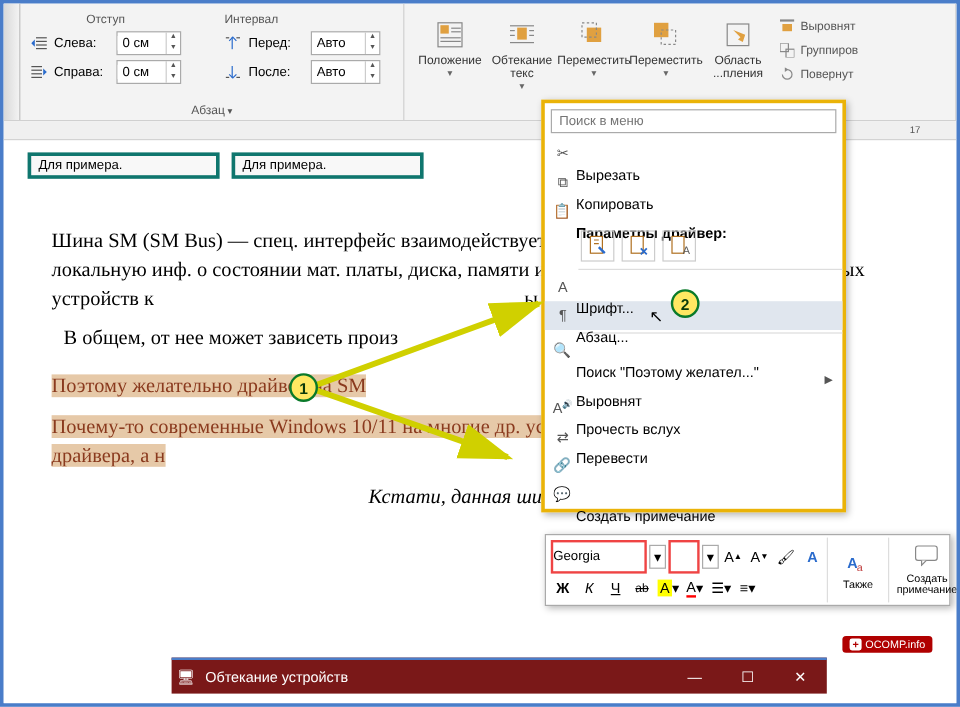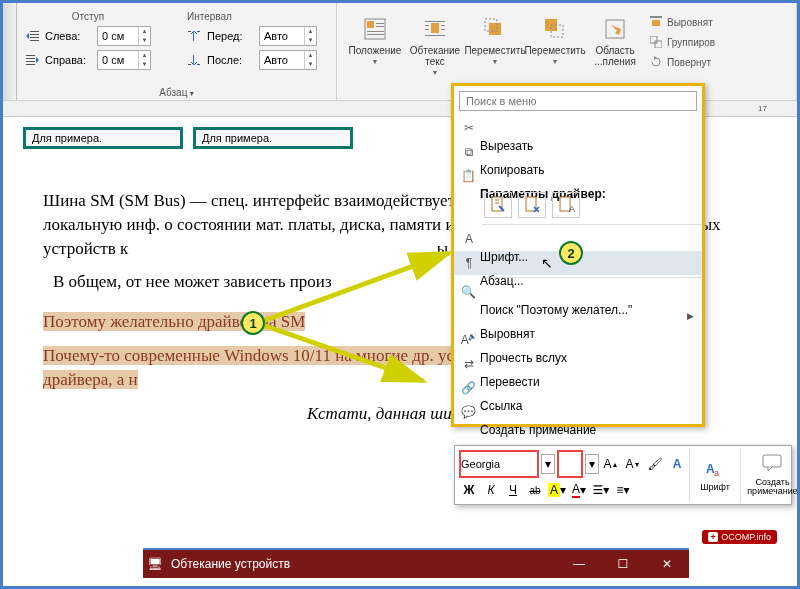--- a/index.html
+++ b/index.html
@@ -347,21 +347,20 @@
   <div class="ctx-item">
     <span class="ci-icon">A<sup style="font-size:7px">🔊</sup></span>
     <span class="ci-label">Прочесть вслух</span>
   </div>
   <div class="ctx-item">
     <span class="ci-icon">⇄</span>
     <span class="ci-label">Перевести</span>
   </div>
   <div class="ctx-item">
     <span class="ci-icon">🔗</span>
-    <span class="ci-label">Ссылка</span>
   </div>
   <div class="ctx-item">
     <span class="ci-icon">💬</span>
     <span class="ci-label">Создать примечание</span>
   </div>
 </div>
 
 <div class="badge" style="top:308px; left:238px;">1</div>
 <div class="badge" style="top:238px; left:556px;">2</div>
 <svg class="arrow-svg" style="top:230px; left:250px;" width="210" height="160">
@@ -397,21 +396,21 @@
       <span class="fbtn">☰▾</span>
       <span class="fbtn">≡▾</span>
     </div>
   </div>
   <div class="mini-right">
     <div class="mini-rbtn">
       <span class="ic"><svg width="20" height="20">
             <text x="2" y="14" font-size="12" fill="#2a6bcc" font-weight="bold">A</text>
             <text x="10" y="17" font-size="9" fill="#c04040">a</text>
           </svg></span>
-      <span class="lb">Шрифт</span>
+      <span class="lb">Также</span>
     </div>
     <div class="mini-rbtn" style="width:64px; border-left:1px solid #ddd;">
       <span class="ic"><svg width="20" height="18">
             <rect x="1" y="1" width="18" height="12" rx="2" fill="none" stroke="#888"></rect>
             <path d="M6 13 L6 17 L10 13" fill="#fff" stroke="#888"></path>
           </svg></span>
       <span class="lb">Создать примечание</span>
     </div>
   </div>
 </div>

